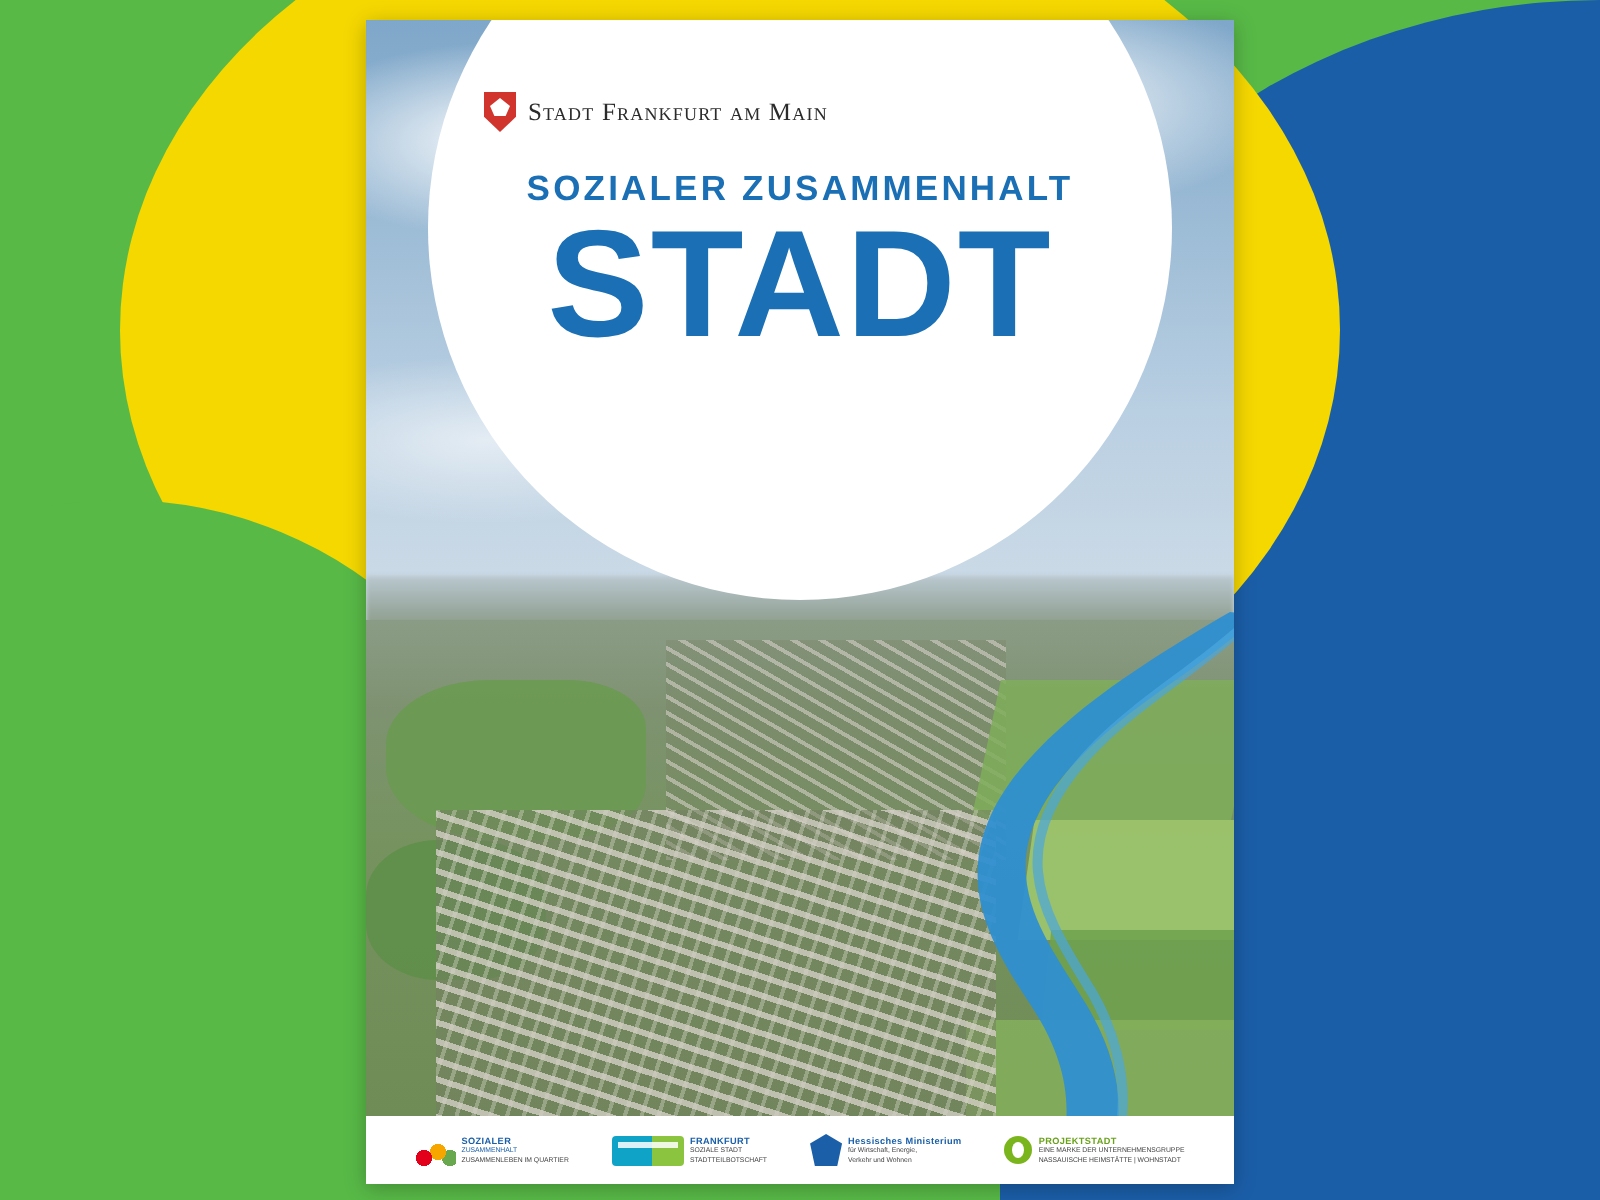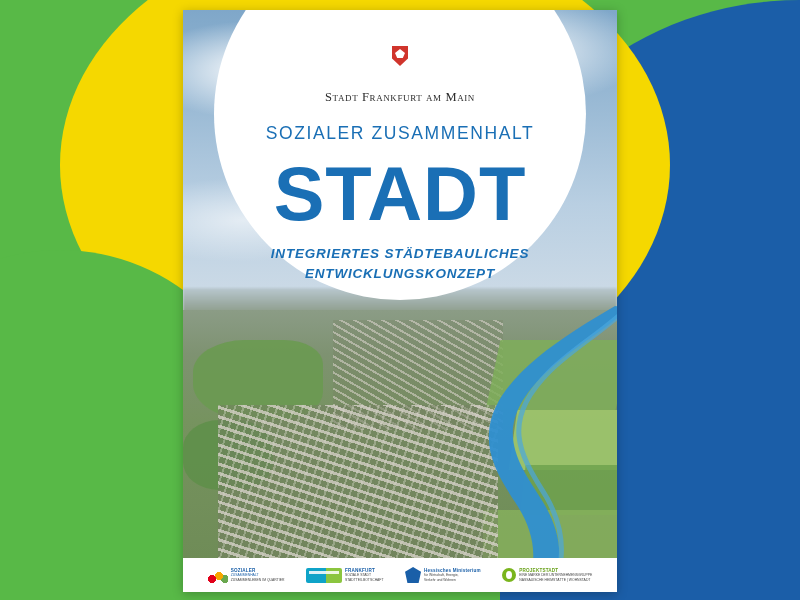--- a/index.html
+++ b/index.html
@@ -148,23 +148,22 @@
   .banner-inner {
     position: absolute;
     left: 0; right: 0;
     top: 118px;
     text-align: center;
     padding: 0 28px;
   }
   .crest {
     display: flex;
     align-items: center;
-    gap: 24px;
+    gap: 6px;
     margin-bottom: 18px;
-    flex-direction: column;
   }
   .crest-text {
     font-family: "Liberation Serif", serif;
     font-size: 12.5px;
     letter-spacing: .6px;
     color: #2b2b2b;
     font-variant: small-caps;
     white-space: nowrap;
   }
   .crest-shield {
@@ -177,24 +176,24 @@
   .crest-shield::after {
     content: "";
     position: absolute;
     left: 3px; top: 3px;
     width: 10px; height: 9px;
     background: #ffffff;
     clip-path: polygon(50% 0, 100% 45%, 78% 100%, 22% 100%, 0 45%);
   }
   .kicker {
     color: #1a6fb5;
-    font-weight: normal;
+    font-weight: bold;
     font-size: 17.5px;
     letter-spacing: 1.6px;
-    margin-bottom: 14px;
+    margin-bottom: 2px;
   }
   .title {
     color: #1a6fb5;
     font-weight: bold;
     font-size: 76px;
     letter-spacing: 1px;
     line-height: 0.95;
     margin: 2px 0 14px 0;
   }
   .subtitle {
@@ -303,24 +302,20 @@
       </div>
 
       <div class="banner">
         <div class="banner-inner">
           <div class="crest">
             <span class="crest-shield"></span>
             <span class="crest-text">Stadt Frankfurt am Main</span>
           </div>
           <div class="kicker">SOZIALER ZUSAMMENHALT</div>
           <div class="title">STADT</div>
-          <div class="subtitle">
-            <div>INTEGRIERTES STÄDTEBAULICHES</div>
-            <div>ENTWICKLUNGSKONZEPT</div>
-          </div>
         </div>
       </div>
     </div>
 
     <div class="footer">
 
       <div class="logo">
         <span class="logo-mark m-social"></span>
         <span class="logo-text">
           <span class="l1 blue-t">SOZIALER</span><br>

